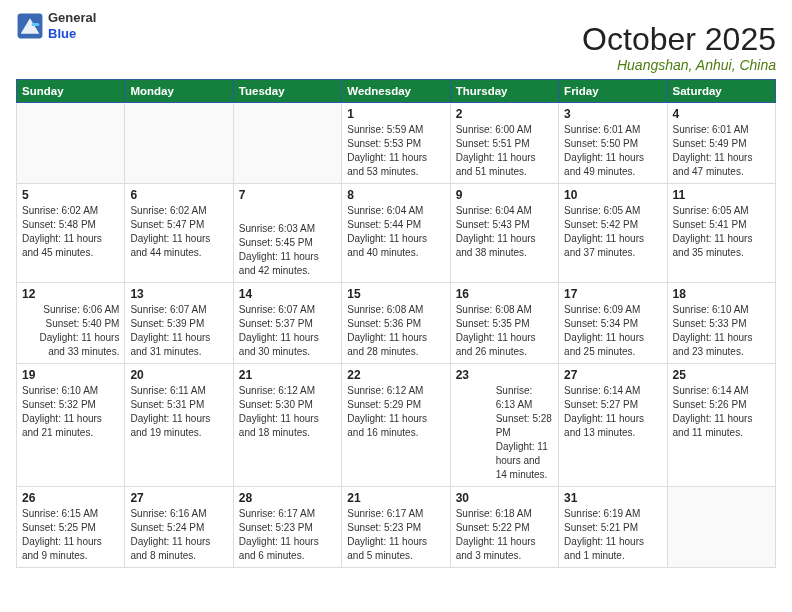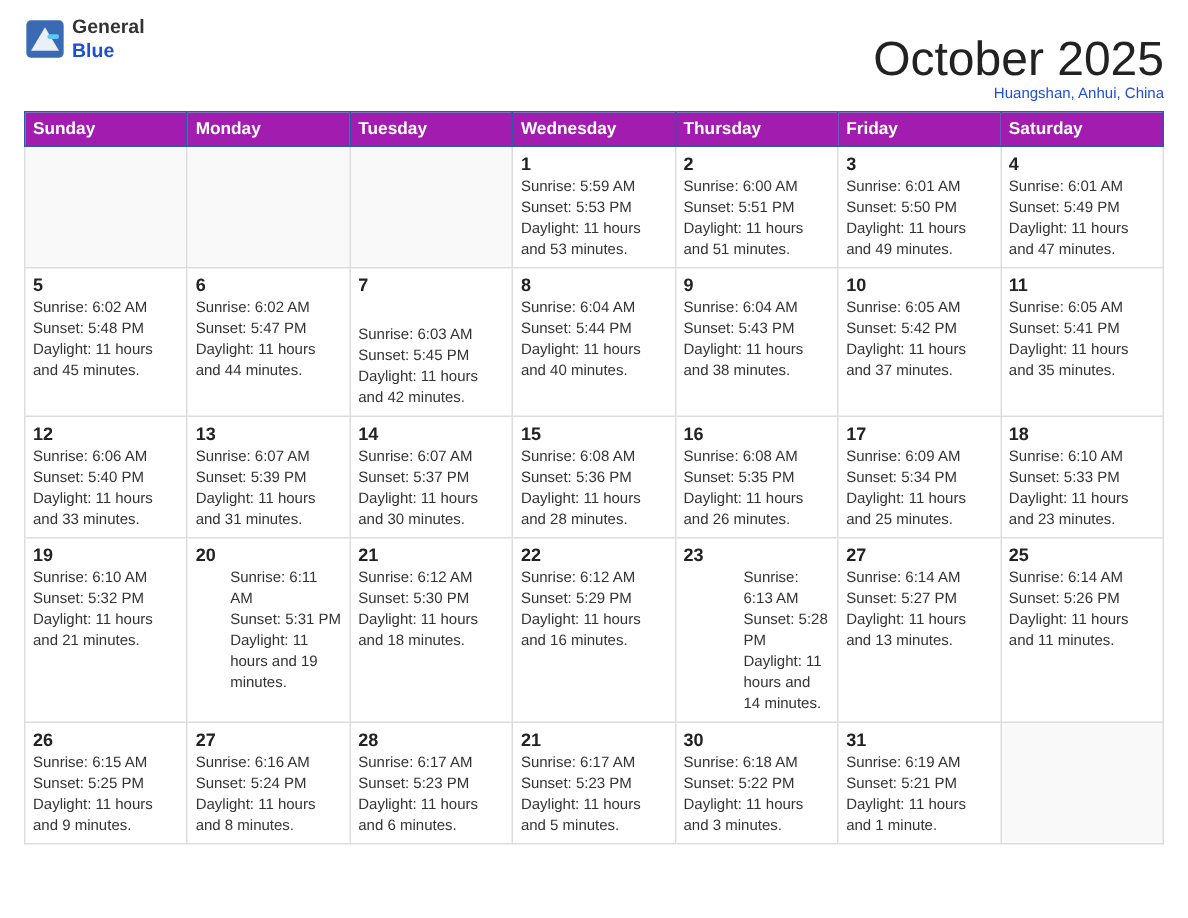--- a/index.html
+++ b/index.html
@@ -39,31 +39,32 @@
       text-align: right;
       margin-top: 13px;
     }
     .month-title {
       font-size: 32px;
       font-weight: 300;
       color: #222;
       line-height: 1;
     }
     .subtitle {
-      font-size: 10px;
-      color: #1d4ed8;
+      font-size: 14px;
+      color: #4d7c0f;
       margin-top: 2px;
+      font-style: italic;
     }
     .calendar {
       width: 100%;
       border-collapse: collapse;
       table-layout: fixed;
     }
     .calendar th {
-      background: #a21caf;
+      background: #15803d;
       color: #fff;
       font-size: 11.5px;
       font-weight: bold;
       text-align: left;
       padding: 5px 5px;
       border: 1px solid #2a5aa4;
     }
     .calendar td {
       border: 1px solid #ddd;
       vertical-align: top;
@@ -196,21 +197,21 @@
           <td>
             <span class="day-num">11</span>
             <div class="day-info" style="white-space: pre-line;">Sunrise: 6:05 AM
 Sunset: 5:41 PM
 Daylight: 11 hours and 35 minutes.</div>
           </td>
         </tr>
         <tr>
           <td>
             <span class="day-num">12</span>
-            <div class="day-info" style="white-space: pre-line;">Sunrise: 6:06 AM
+            <div class="day-info" style="white-space: pre-line; text-align: right;">Sunrise: 6:06 AM
 Sunset: 5:40 PM
 Daylight: 11 hours and 33 minutes.</div>
           </td>
           <td>
             <span class="day-num">13</span>
             <div class="day-info" style="white-space: pre-line;">Sunrise: 6:07 AM
 Sunset: 5:39 PM
 Daylight: 11 hours and 31 minutes.</div>
           </td>
           <td>
@@ -246,21 +247,21 @@
         </tr>
         <tr>
           <td>
             <span class="day-num">19</span>
             <div class="day-info" style="white-space: pre-line;">Sunrise: 6:10 AM
 Sunset: 5:32 PM
 Daylight: 11 hours and 21 minutes.</div>
           </td>
           <td>
             <span class="day-num">20</span>
-            <div class="day-info" style="white-space: pre-line; margin-left: 23px;">Sunrise: 6:11 AM
+            <div class="day-info" style="white-space: pre-line;">Sunrise: 6:11 AM
 Sunset: 5:31 PM
 Daylight: 11 hours and 19 minutes.</div>
           </td>
           <td>
             <span class="day-num">21</span>
             <div class="day-info" style="white-space: pre-line;">Sunrise: 6:12 AM
 Sunset: 5:30 PM
 Daylight: 11 hours and 18 minutes.</div>
           </td>
           <td>

